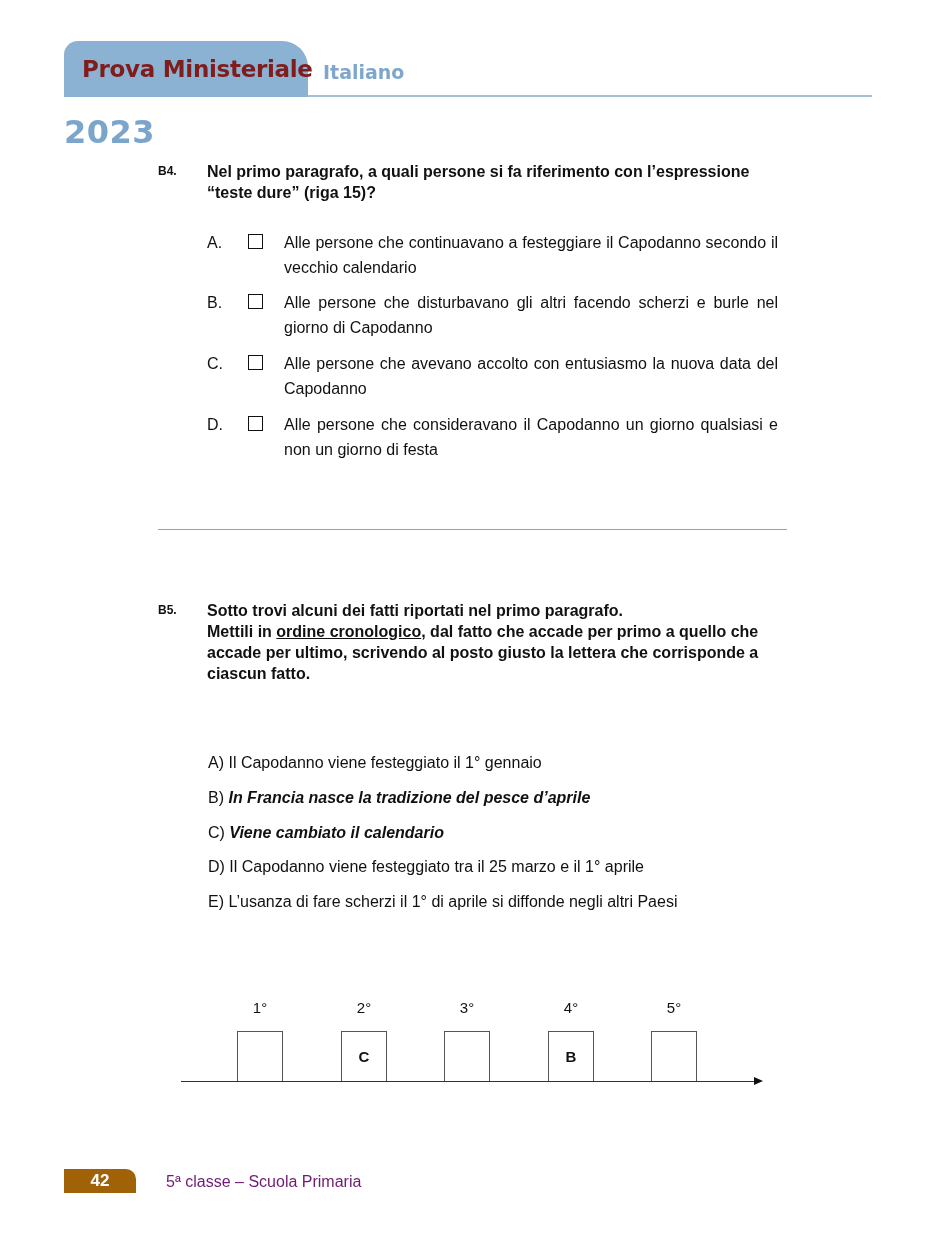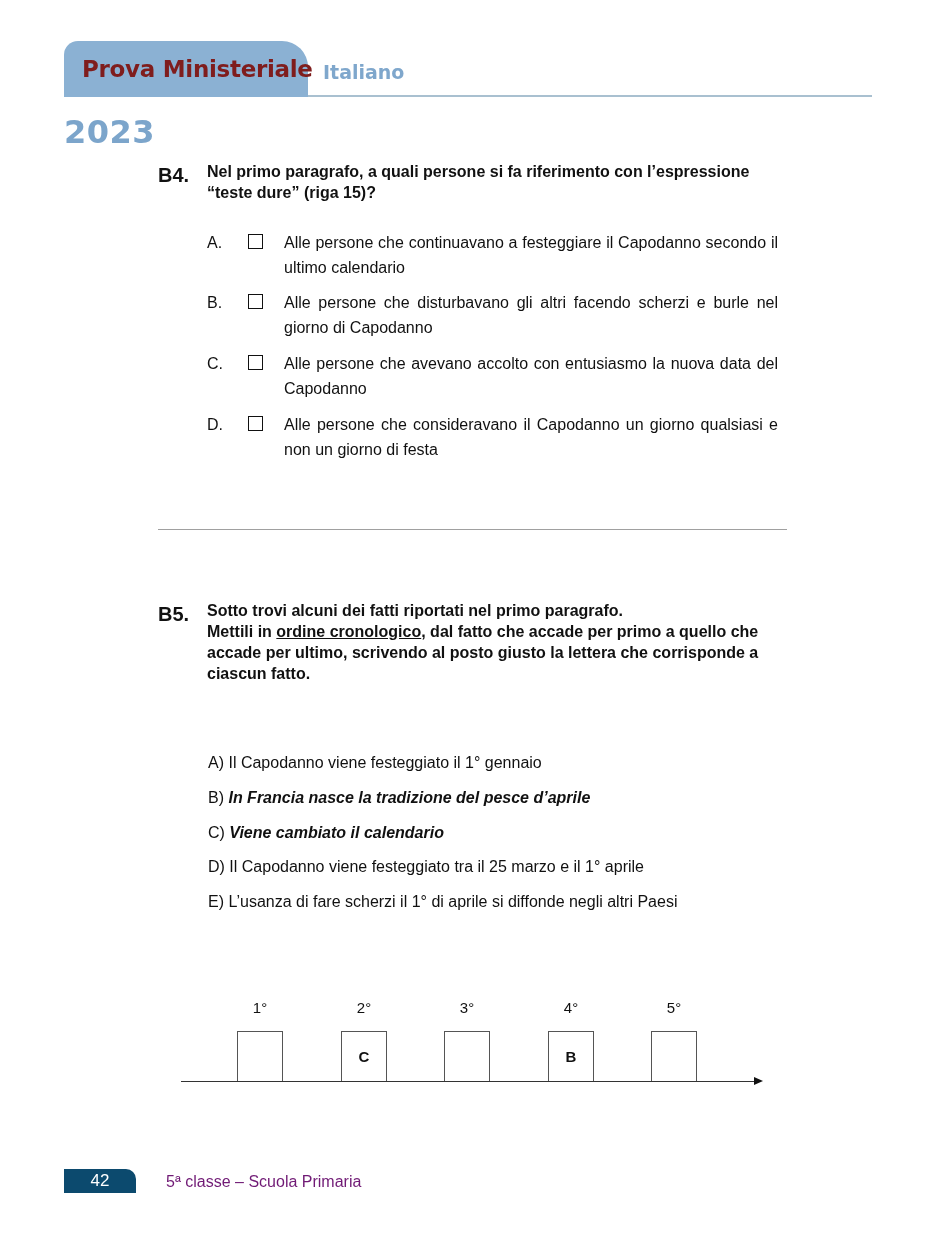--- a/index.html
+++ b/index.html
@@ -11,21 +11,21 @@
              background: #8bb1d3; border-radius: 14px 26px 0 0; }
   .hdr-tab-label { position: absolute; left: 82px; top: 56px; font-size: 23px; font-weight: bold;
                    color: #7f1d1d; letter-spacing: -0.3px; font-family: "DejaVu Sans", sans-serif; }
   .hdr-subject { position: absolute; left: 323px; top: 61px; font-size: 19px; font-weight: bold;
                  color: #7fa7cc; font-family: "DejaVu Sans", sans-serif; }
   .hdr-rule { position: absolute; left: 308px; top: 95px; width: 564px; height: 2px; background: #a9c0d0; }
   .hdr-year { position: absolute; left: 64px; top: 113px; font-size: 32px; font-weight: bold;
               color: #7ca5cb; font-family: "DejaVu Sans", sans-serif; letter-spacing: 0.5px; }
 
   
-  .q-num { position: absolute; left: 158px; font-size: 20px; font-weight: bold; }
+  .q-num { position: absolute; left: 158px; font-size: 12px; font-weight: bold; }
   .q-text { position: absolute; left: 207px; width: 571px; font-size: 16px; font-weight: bold; line-height: 21px; }
   .opt { position: absolute; left: 207px; width: 571px; font-size: 16px; line-height: 25px; }
   .opt-letter { position: absolute; left: 0; top: 0; }
   .opt-box { position: absolute; left: 41px; top: 4px; width: 13px; height: 13px; border: 1.5px solid #111; }
   .opt-text { position: absolute; left: 77px; top: 0; width: 494px; text-align: justify; }
 
   .divider { position: absolute; left: 158px; top: 529px; width: 629px; height: 1px; background: #a0a0a0; }
 
   .underline { text-decoration: underline; margin-top: 12px; }
   .fact { position: absolute; left: 208px; font-size: 16px; }
@@ -34,41 +34,41 @@
   
   .tl-axis { position: absolute; left: 181px; top: 1081px; width: 574px; height: 1px; background: #333; }
   .tl-arrow { position: absolute; left: 754px; top: 1077px; width: 0; height: 0;
               border-top: 4.5px solid transparent; border-bottom: 4.5px solid transparent; border-left: 9px solid #111; }
   .tl-slot { position: absolute; top: 1031px; width: 46px; height: 50px; border: 1px solid #555; border-bottom: none;
              box-sizing: border-box; display: flex; align-items: center; justify-content: center;
              font-size: 15px; font-weight: bold; }
   .tl-label { position: absolute; top: 999px; width: 46px; text-align: center; font-size: 15px; }
 
   
-  .ftr-page { position: absolute; left: 64px; top: 1169px; width: 72px; height: 24px; background: #0c4a6e;
-              border-radius: 0 10px 0 0; color: #fff; font-size: 17px; font-weight: normal;
+  .ftr-page { position: absolute; left: 64px; top: 1169px; width: 72px; height: 24px; background: #a16207;
+              border-radius: 0 10px 0 0; color: #fff; font-size: 17px; font-weight: bold;
               display: flex; align-items: center; justify-content: center; }
   .ftr-text { position: absolute; left: 166px; top: 1173px; font-size: 16px; color: #701a75; }
 </style>
 </head>
 <body>
 
 <div class="hdr-tab"></div>
 <div class="hdr-tab-label">Prova Ministeriale</div>
 <div class="hdr-subject">Italiano</div>
 <div class="hdr-rule"></div>
 <div class="hdr-year">2023</div>
 
 <div class="q-num" style="top:164px;">B4.</div>
 <div class="q-text" style="top:161px;">Nel primo paragrafo, a quali persone si fa riferimento con l’espressione “teste dure” (riga 15)?</div>
 
 <div class="opt" style="top:230px;">
   <span class="opt-letter">A.</span>
   <span class="opt-box"></span>
-  <span class="opt-text justify-first">Alle persone che continuavano a festeggiare il Capodanno secondo il ultimo calendario</span>
+  <span class="opt-text justify-first">Alle persone che continuavano a festeggiare il Capodanno secondo il vecchio calendario</span>
 </div>
 <div class="opt" style="top:290px;">
   <span class="opt-letter">B.</span>
   <span class="opt-box"></span>
   <span class="opt-text">Alle persone che disturbavano gli altri facendo scherzi e burle nel giorno di Capodanno</span>
 </div>
 <div class="opt" style="top:351px;">
   <span class="opt-letter">C.</span>
   <span class="opt-box"></span>
   <span class="opt-text">Alle persone che avevano accolto con entusiasmo la nuova data del Capodanno</span>

